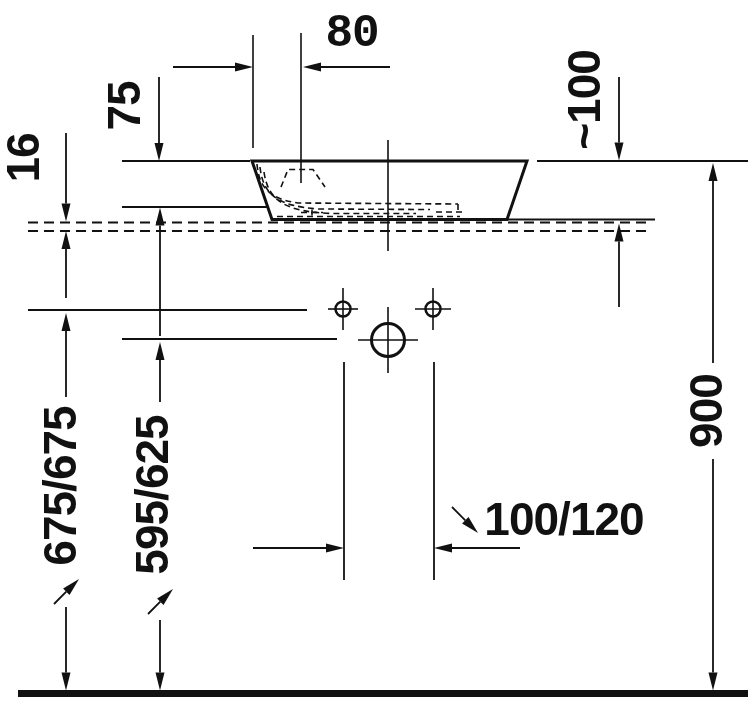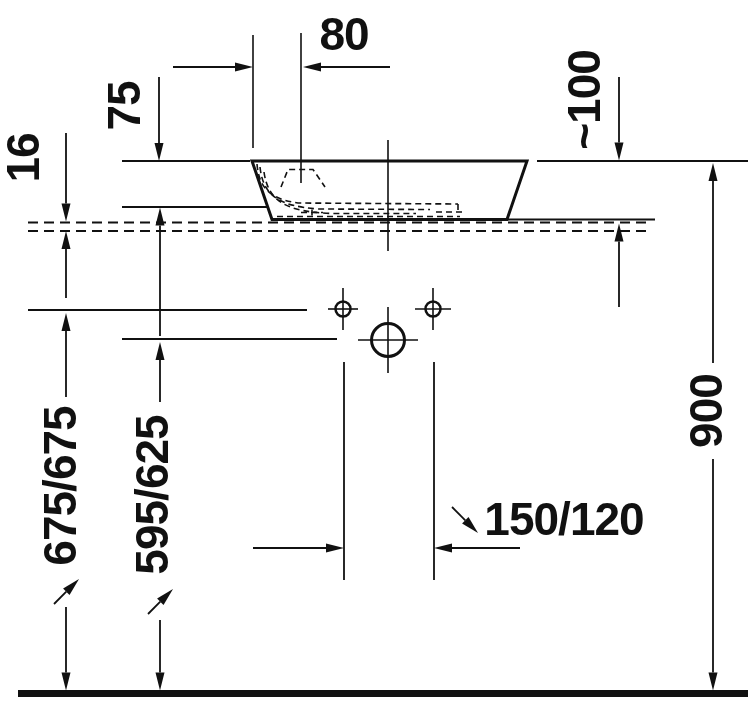--- a/index.html
+++ b/index.html
@@ -134,28 +134,28 @@
     <g stroke="#111" stroke-width="1.8" fill="#111">
       <line x1="253" y1="548" x2="326" y2="548"></line>
       <polygon points="344,548 326,543.5 326,552.5" stroke="none"></polygon>
       <polygon points="434,548 452,543.5 452,552.5" stroke="none"></polygon>
       <line x1="452" y1="548" x2="520" y2="548"></line>
       <line x1="452" y1="507" x2="465.3" y2="520.3"></line>
       <polygon points="478,533 468.5,517.1 462.1,523.5" stroke="none"></polygon>
     </g>
   </svg>
 
-  <div class="lbl" style="left:344px; top:34px;">80</div>
+  <div class="lbl" style="left:352px; top:34px;font-family:Liberation Mono, monospace;">80</div>
 
   <div class="lbl rot" style="left:124px; top:106px;">75</div>
 
   <div class="lbl rot" style="left:23px; top:158px;">16</div>
 
   <div class="lbl rot" style="left:584px; top:100px;">~100</div>
 
   <div class="lbl rot" style="left:706px; top:411px;">900</div>
 
   <div class="lbl rot" style="left:60px; top:486px;">675/675</div>
 
   <div class="lbl rot" style="left:152px; top:495px;">595/625</div>
 
-  <div class="lbl" style="left:564px; top:519px;">150/120</div>
+  <div class="lbl" style="left:564px; top:519px;">100/120</div>
 </div>
 
 </body></html>

